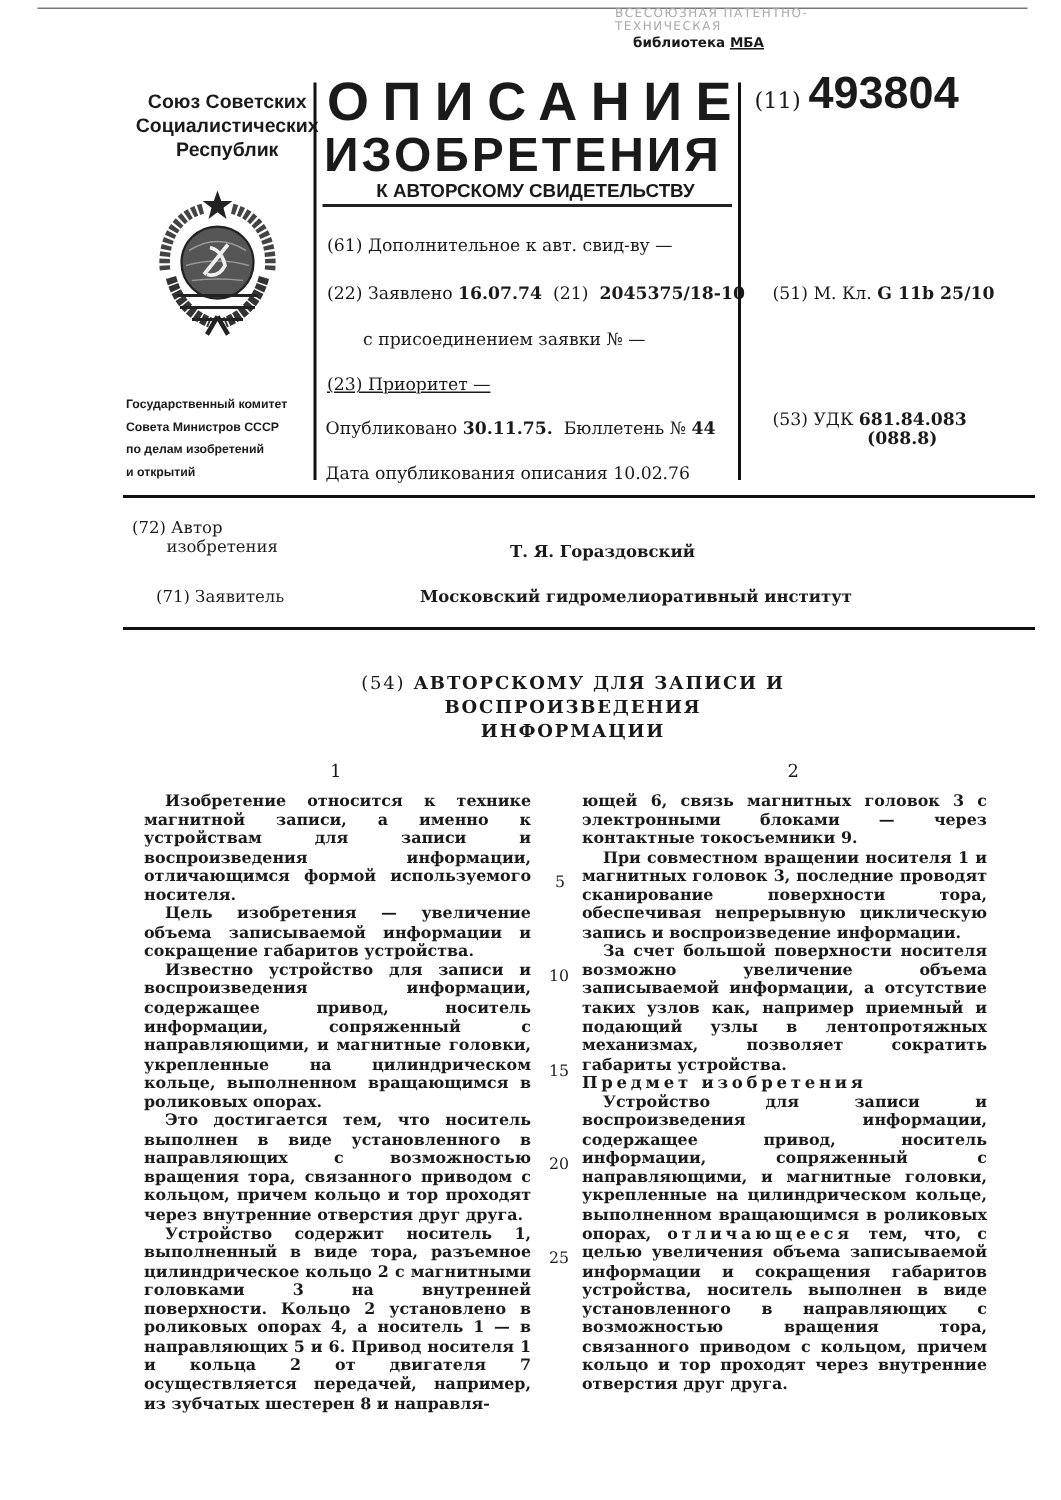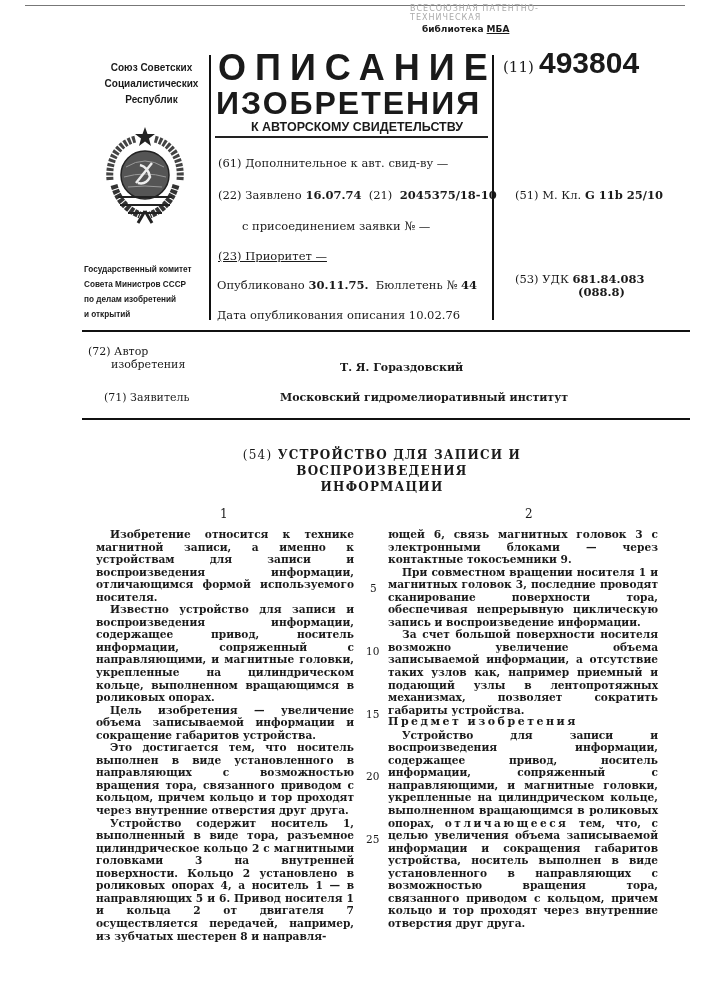--- a/index.html
+++ b/index.html
@@ -8,21 +8,21 @@
       font-family: "DejaVu Serif", serif; color: #1a1a1a;
     }
     .abs { position: absolute; }
     .top-rule { left: 25px; top: 5px; width: 660px; height: 1px; background: #777; }
     .stamp { left: 410px; top: 4px; width: 200px; font-family: "DejaVu Sans", sans-serif; }
     .stamp .l1 { font-size: 8px; color: #aaa; letter-spacing: 1px; }
     .stamp .l2 { font-size: 9px; font-weight: bold; margin-left: 12px; margin-top: 2px; }
     .stamp .l2 span.u { text-decoration: underline; }
 
     .left-block { left: 84px; top: 60px; width: 135px; text-align: center;
-      font-family: "Liberation Sans", sans-serif; font-weight: bold; font-size: 10px; line-height: 16px; }
+      font-family: "Liberation Sans", sans-serif; font-weight: bold; font-size: 13px; line-height: 16px; }
     .emblem { left: 100px; top: 125px; width: 90px; height: 100px; }
     .committee { left: 84px; top: 244px; width: 135px; 
       font-family: "Liberation Sans", sans-serif; font-weight: bold; font-size: 8.2px; line-height: 15px; margin-top: 18px; }
 
     .vline1 { left: 209px; top: 55px; width: 2px; height: 265px; background: #111; }
     .vline2 { left: 492px; top: 55px; width: 2px; height: 265px; background: #111; }
 
     .title1 { left: 218px; top: 48px; width: 272px; font-family: "Liberation Sans", sans-serif;
       font-weight: bold; font-size: 36px; letter-spacing: 9px; line-height: 40px; }
     .title2 { left: 216px; top: 85px; width: 276px; font-family: "Liberation Sans", sans-serif;
@@ -134,31 +134,31 @@
 <div class="abs meta-label" style="left:88px; top:345px;">
   <div>(72) Автор</div>
   <div style="padding-left:23px;">изобретения</div>
 </div>
 <div class="abs meta-value" style="left:340px; top:361px;">Т. Я. Гораздовский</div>
 <div class="abs meta-label" style="left:104px; top:391px;">(71) Заявитель</div>
 <div class="abs meta-value" style="left:280px; top:391px;">Московский гидромелиоративный институт</div>
 <div class="abs hrule" style="top:418px;"></div>
 
 <div class="abs section-title">
-  <div><span style="font-weight:normal;">(54)</span> <span>УСТРОЙСТВО ДЛЯ ЗАПИСИ И ВОСПРОИЗВЕДЕНИЯ</span></div>
+  <div><span style="font-weight:normal;">(54)</span> <span>АВТОРСКОМУ ДЛЯ ЗАПИСИ И ВОСПРОИЗВЕДЕНИЯ</span></div>
   <div>ИНФОРМАЦИИ</div>
 </div>
 
 <div class="abs colnum" style="left:220px; top:507px;">1</div>
 <div class="abs colnum" style="left:525px; top:507px;">2</div>
 
 <div class="abs col" style="left:96px; top:528px; width:258px;">
   <p>Изобретение относится к технике магнитной записи, а именно к устройствам для записи и воспроизведения информации, отличающимся формой используемого носителя.</p>
+  <p>Цель изобретения — увеличение объема записываемой информации и сокращение габаритов устройства.</p>
   <p>Известно устройство для записи и воспроизведения информации, содержащее привод, носитель информации, сопряженный с направляющими, и магнитные головки, укрепленные на цилиндрическом кольце, выполненном вращающимся в роликовых опорах.</p>
-  <p>Цель изобретения — увеличение объема записываемой информации и сокращение габаритов устройства.</p>
   <p>Это достигается тем, что носитель выполнен в виде установленного в направляющих с возможностью вращения тора, связанного приводом с кольцом, причем кольцо и тор проходят через внутренние отверстия друг друга.</p>
   <p>Устройство содержит носитель 1, выполненный в виде тора, разъемное цилиндрическое кольцо 2 с магнитными головками 3 на внутренней поверхности. Кольцо 2 установлено в роликовых опорах 4, а носитель 1 — в направляющих 5 и 6. Привод носителя 1 и кольца 2 от двигателя 7 осуществляется передачей, например, из зубчатых шестерен 8 и направля-</p>
 </div>
 
 <div class="abs linenum" style="left:370px; top:582px;">5</div>
 <div class="abs linenum" style="left:366px; top:645px;">10</div>
 <div class="abs linenum" style="left:366px; top:708px;">15</div>
 <div class="abs linenum" style="left:366px; top:770px;">20</div>
 <div class="abs linenum" style="left:366px; top:833px;">25</div>
 

